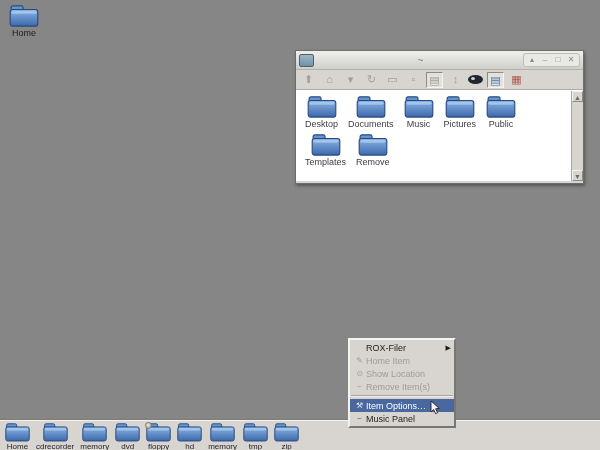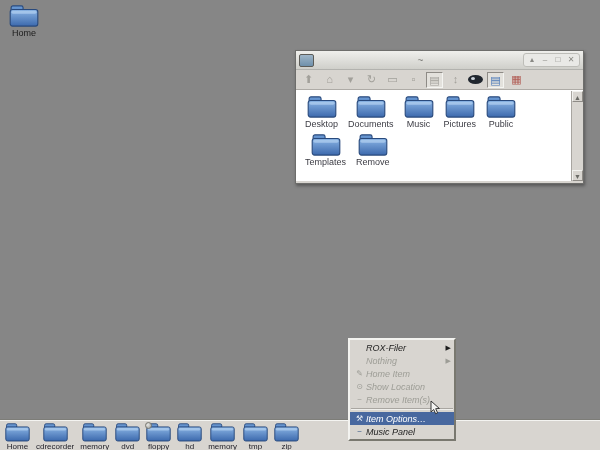--- a/index.html
+++ b/index.html
@@ -39,21 +39,21 @@
   .file-item .lbl { font-size:9px; color:#3c3c44; margin-top:1px; white-space:nowrap; }
 
   .scrollbar { position:absolute; right:0; top:0; width:12px; height:100%; background:#d8d5d0; border-left:1px solid #a8a5a0; }
   .sb-arrow { width:100%; height:11px; font-size:7px; text-align:center; line-height:11px; color:#6b6b66;
               border:1px solid; border-color:#f2f2ef #8e8b86 #8e8b86 #f2f2ef; background:#d8d5d0; }
   .sb-arrow.down { position:absolute; bottom:0; }
 
   
   .menu { position:absolute; left:348px; top:338px; width:108px; background:#d8d5d0; z-index:5;
           border:2px solid; border-color:#f3f3f0 #79786f #79786f #f3f3f0; padding:1px 0; }
-  .menu-item { display:flex; align-items:center; height:13px; padding:0 3px; font-size:9px; color:#1d1d1d;font-style:italic; }
+  .menu-item { display:flex; align-items:center; height:13px; padding:0 3px; font-size:9px; color:#1d1d1d; }
   .menu-item .mi-icon { width:13px; font-size:8px; text-align:center; color:#3c5a86; flex:0 0 13px; }
   .menu-item .mi-label { flex:1; white-space:nowrap; }
   .menu-item .mi-arrow { font-size:7px; color:#1d1d1d; }
   .menu-item.disabled, .menu-item.disabled .mi-icon, .menu-item.disabled .mi-arrow { color:#9d9d96; }
   .menu-item.highlight { background:#48689f; color:#fff; }
   .menu-item.highlight .mi-icon { color:#e8edf5; }
   .menu-sep { height:0; border-top:1px solid #a9a6a1; border-bottom:1px solid #efefec; margin:2px 1px; }
 
   
   .panel { position:absolute; left:0; bottom:0; width:600px; height:30px; background:#d8d5d0;
@@ -181,25 +181,20 @@
   </div>
 </div>
 
 <div class="menu">
     <div class="menu-item">
       <span class="mi-icon"></span>
       <span class="mi-label">ROX-Filer</span>
       <span class="mi-arrow">▶</span>
     </div>
     <div class="menu-item disabled">
-      <span class="mi-icon"></span>
-      <span class="mi-label">Nothing</span>
-      <span class="mi-arrow">▶</span>
-    </div>
-    <div class="menu-item disabled">
       <span class="mi-icon">✎</span>
       <span class="mi-label">Home Item</span>
       <span class="mi-arrow"></span>
     </div>
     <div class="menu-item disabled">
       <span class="mi-icon">⊙</span>
       <span class="mi-label">Show Location</span>
       <span class="mi-arrow"></span>
     </div>
     <div class="menu-item disabled">

